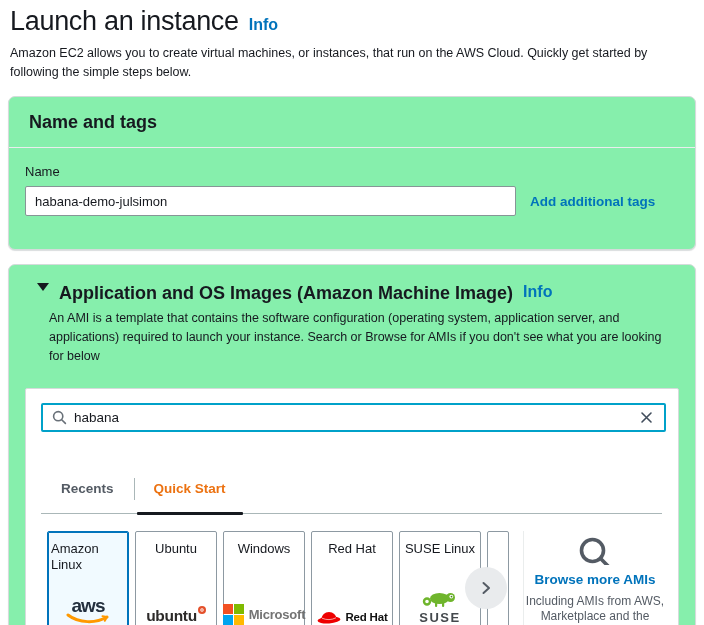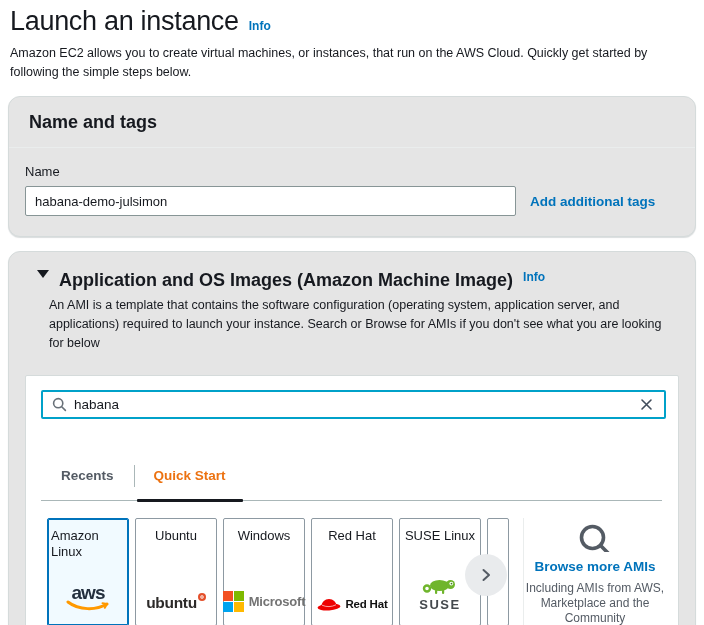--- a/index.html
+++ b/index.html
@@ -8,31 +8,31 @@
     overflow: hidden;
     background: #ffffff;
     color: #16191f;
     font-family: "Liberation Sans", sans-serif;
   }
   .page { padding: 0 8px; }
 
   
   .page-header { display: flex; align-items: baseline; gap: 10px; margin: 6px 0 0 2px; }
   .page-title { font-size: 27px; font-weight: 400; letter-spacing: -0.3px; }
-  .info-link { color: #0073bb; font-weight: 700; font-size: 12px; text-decoration: none; cursor: pointer; }
+  .info-link { color: #0073bb; font-weight: 700; font-size: 16px; text-decoration: none; cursor: pointer; }
   .page-desc { margin: 7px 0 0 2px; font-size: 12.5px; line-height: 19px; max-width: 664px; }
 
   
   .card {
-    border: 1px solid #d5dbdb; border-radius: 12px; background: #e5e5e5;
+    border: 1px solid #d5dbdb; border-radius: 7px; background: #86efac;
     box-shadow: 0 1px 1px rgba(0,28,36,0.15); margin-top: 14px;
   }
   .card-header { padding: 15px 20px 14px; border-bottom: 1px solid #eaeded; }
   .section-title { font-size: 18px; font-weight: 700; }
-  .card-body { padding: 16px 16px 20px; }
+  .card-body { padding: 16px 16px 33px; }
   .field-label { display: block; font-size: 13px; margin-bottom: 7px; }
   .field-row { display: flex; align-items: center; }
   .text-input {
     width: 491px; height: 30px; border: 1px solid #879596; border-radius: 2px;
     padding: 0 9px; font-size: 13px; font-family: inherit; color: #16191f; background: #fff;
   }
   .link-bold { color: #0073bb; font-weight: 700; font-size: 13.5px; margin-left: 14px; text-decoration: none; cursor: pointer; }
 
   
   .card-ami { height: 400px; padding-top: 18px; }

